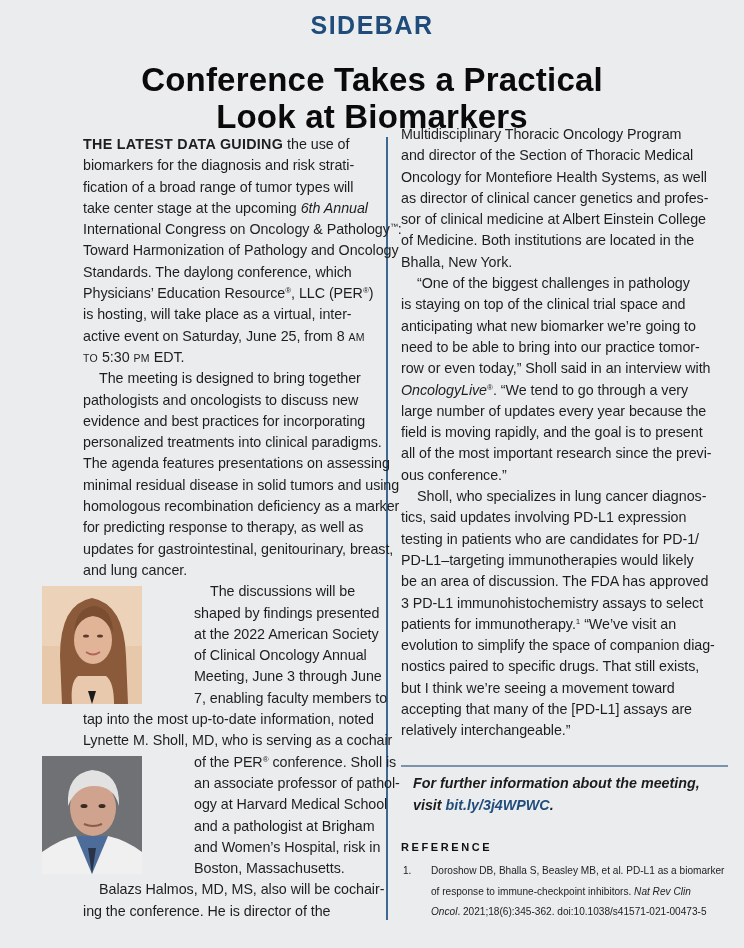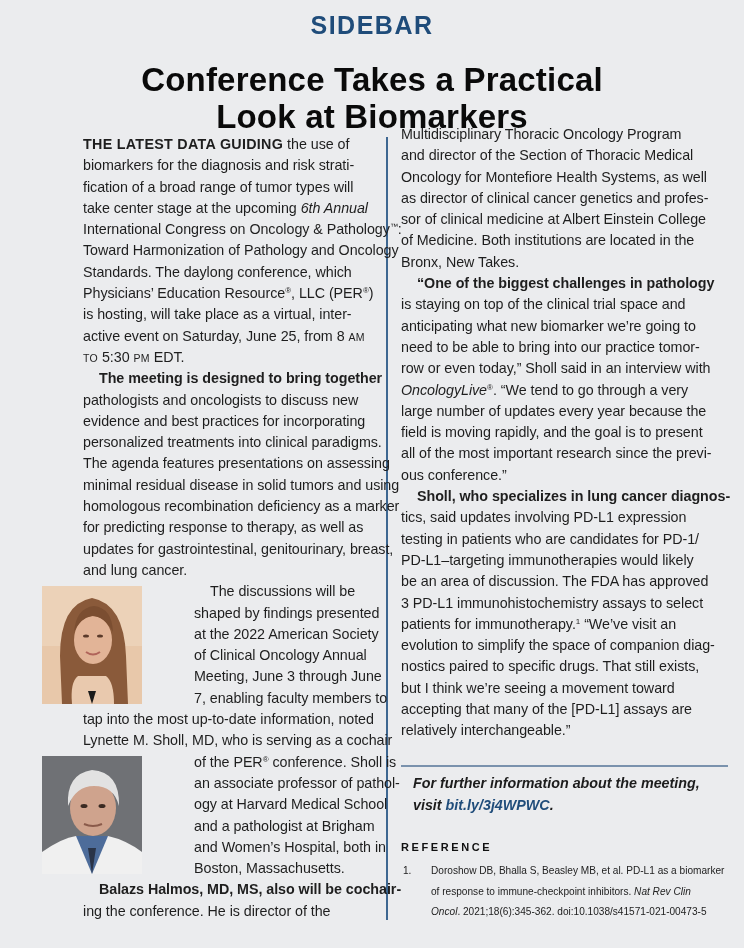--- a/index.html
+++ b/index.html
@@ -58,21 +58,21 @@
     .col-right {
       left: 401px;
       top: 124px;
       width: 335px;
     }
     .line {
       display: block;
       white-space: nowrap;
       height: 21.3px;
     }
-    .indent { padding-left: 16px; font-weight: bold; }
+    .indent { padding-left: 16px; }
     .lead {
       font-weight: bold;
       letter-spacing: 0.3px;
     }
     .smallcaps {
       font-size: 10.5px;
       letter-spacing: 0.3px;
     }
     .sup {
       font-size: 8px;
@@ -222,36 +222,36 @@
   <span class="line wrap-indent">of Clinical Oncology Annual</span>
   <span class="line wrap-indent">Meeting, June 3 through June</span>
   <span class="line wrap-indent">7, enabling faculty members to</span>
   <span class="line">tap into the most up-to-date information, noted</span>
   <span class="line">Lynette M. Sholl, MD, who is serving as a cochair</span>
 
   <span class="line wrap-indent"><span>of the PER</span><span class="sup">®</span><span> conference. Sholl is</span></span>
   <span class="line wrap-indent">an associate professor of pathol-</span>
   <span class="line wrap-indent">ogy at Harvard Medical School</span>
   <span class="line wrap-indent">and a pathologist at Brigham</span>
-  <span class="line wrap-indent">and Women’s Hospital, both in</span>
+  <span class="line wrap-indent">and Women’s Hospital, risk in</span>
   <span class="line wrap-indent">Boston, Massachusetts.</span>
 
   <span class="line indent">Balazs Halmos, MD, MS, also will be cochair-</span>
   <span class="line">ing the conference. He is director of the</span>
 </div>
 
 <div class="col col-right">
 
   <span class="line">Multidisciplinary Thoracic Oncology Program</span>
   <span class="line">and director of the Section of Thoracic Medical</span>
   <span class="line">Oncology for Montefiore Health Systems, as well</span>
   <span class="line">as director of clinical cancer genetics and profes-</span>
   <span class="line">sor of clinical medicine at Albert Einstein College</span>
   <span class="line">of Medicine. Both institutions are located in the</span>
-  <span class="line">Bronx, New Takes.</span>
+  <span class="line">Bhalla, New York.</span>
 
   <span class="line indent">“One of the biggest challenges in pathology</span>
   <span class="line">is staying on top of the clinical trial space and</span>
   <span class="line">anticipating what new biomarker we’re going to</span>
   <span class="line">need to be able to bring into our practice tomor-</span>
   <span class="line">row or even today,” Sholl said in an interview with</span>
   <span class="line"><em>OncologyLive</em><span class="sup">®</span><span>. “We tend to go through a very</span></span>
   <span class="line">large number of updates every year because the</span>
   <span class="line">field is moving rapidly, and the goal is to present</span>
   <span class="line">all of the most important research since the previ-</span>

